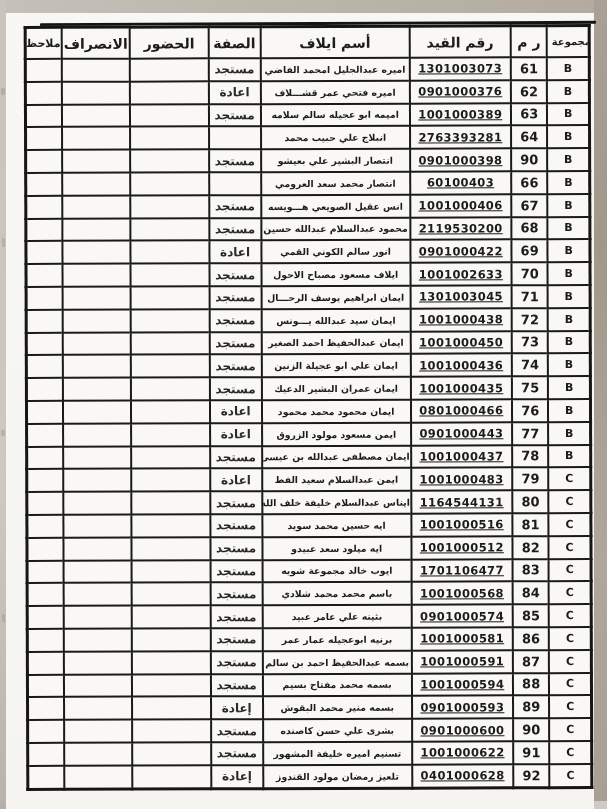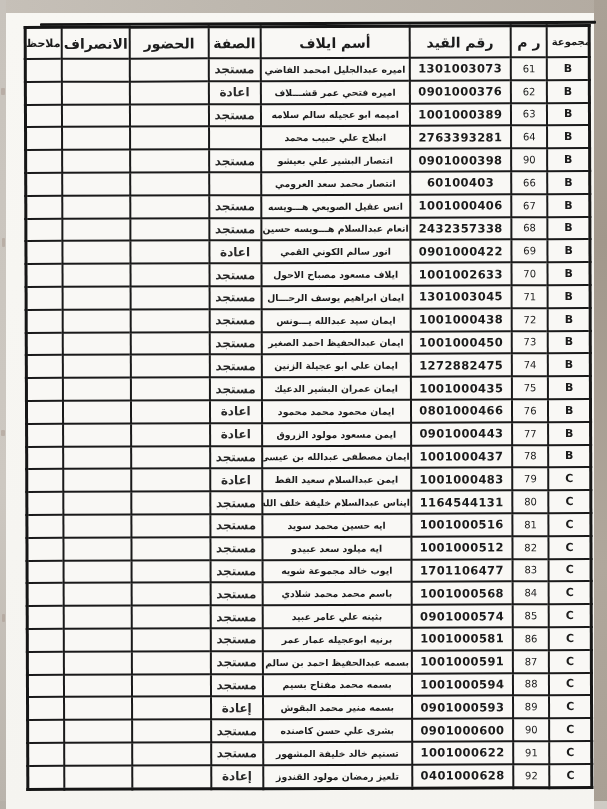--- a/index.html
+++ b/index.html
@@ -46,22 +46,22 @@
   .c-id{width:101px;}
   .c-name{width:148px;}
   .c-status{width:52px;}
   .c-att{width:78px;}
   .c-dep{width:68px;}
   .c-notes{width:36px;}
 
   th.h-group{font-size:10px;text-indent:-7px;}
   th.h-notes{font-size:11px;}
   td.c-group{font-size:11px;font-weight:bold;font-family:"DejaVu Sans",sans-serif;}
-  td.c-serial{font-size:10px;font-weight:normal;}
-  td.c-id{font-size:11.5px;font-weight:bold;letter-spacing:.4px;}
+  td.c-serial{font-size:13px;font-weight:bold;}
+  td.c-id{font-size:11.5px;font-weight:bold;letter-spacing:.4px;text-decoration:underline;}
   td.c-name{font-size:9.3px;font-weight:bold;}
   td.c-status{font-size:12px;font-weight:bold;color:#2a2a2a;}
 </style>
 </head>
 <body>
 
 <div class="edge-top"></div>
 <div class="edge-right"></div>
 <div class="edge-left"></div>
 <div class="edge-bottom"></div>
@@ -163,22 +163,22 @@
     <td class="c-id">1001000406</td>
     <td class="c-name">انس عقيل الصويعي هـــويسه</td>
     <td class="c-status">مستجد</td>
     <td class="c-att"></td>
     <td class="c-dep"></td>
     <td class="c-notes"></td>
   </tr>
         <tr>
     <td class="c-group">B</td>
     <td class="c-serial">68</td>
-    <td class="c-id">2432357338</td>
-    <td class="c-name">انعام عبدالسلام هـــويسه حسين</td>
+    <td class="c-id">2119530200</td>
+    <td class="c-name">محمود عبدالسلام عبدالله حسين</td>
     <td class="c-status">مستجد</td>
     <td class="c-att"></td>
     <td class="c-dep"></td>
     <td class="c-notes"></td>
   </tr>
         <tr>
     <td class="c-group">B</td>
     <td class="c-serial">69</td>
     <td class="c-id">0901000422</td>
     <td class="c-name">انور سالم الكوني القمي</td>
@@ -223,21 +223,21 @@
     <td class="c-id">1001000450</td>
     <td class="c-name">ايمان عبدالحفيظ احمد الصغير</td>
     <td class="c-status">مستجد</td>
     <td class="c-att"></td>
     <td class="c-dep"></td>
     <td class="c-notes"></td>
   </tr>
         <tr>
     <td class="c-group">B</td>
     <td class="c-serial">74</td>
-    <td class="c-id">1272882475</td>
+    <td class="c-id">1001000436</td>
     <td class="c-name">ايمان علي ابو عجيلة الزنين</td>
     <td class="c-status">مستجد</td>
     <td class="c-att"></td>
     <td class="c-dep"></td>
     <td class="c-notes"></td>
   </tr>
         <tr>
     <td class="c-group">B</td>
     <td class="c-serial">75</td>
     <td class="c-id">1001000435</td>
@@ -394,21 +394,21 @@
     <td class="c-name">بشرى علي حسن كاصنده</td>
     <td class="c-status">مستجد</td>
     <td class="c-att"></td>
     <td class="c-dep"></td>
     <td class="c-notes"></td>
   </tr>
         <tr>
     <td class="c-group">C</td>
     <td class="c-serial">91</td>
     <td class="c-id">1001000622</td>
-    <td class="c-name">تسنيم خالد خليفة المشهور</td>
+    <td class="c-name">تسنيم اميره خليفة المشهور</td>
     <td class="c-status">مستجد</td>
     <td class="c-att"></td>
     <td class="c-dep"></td>
     <td class="c-notes"></td>
   </tr>
         <tr>
     <td class="c-group">C</td>
     <td class="c-serial">92</td>
     <td class="c-id">0401000628</td>
     <td class="c-name">تلعيز رمضان مولود القندوز</td>

